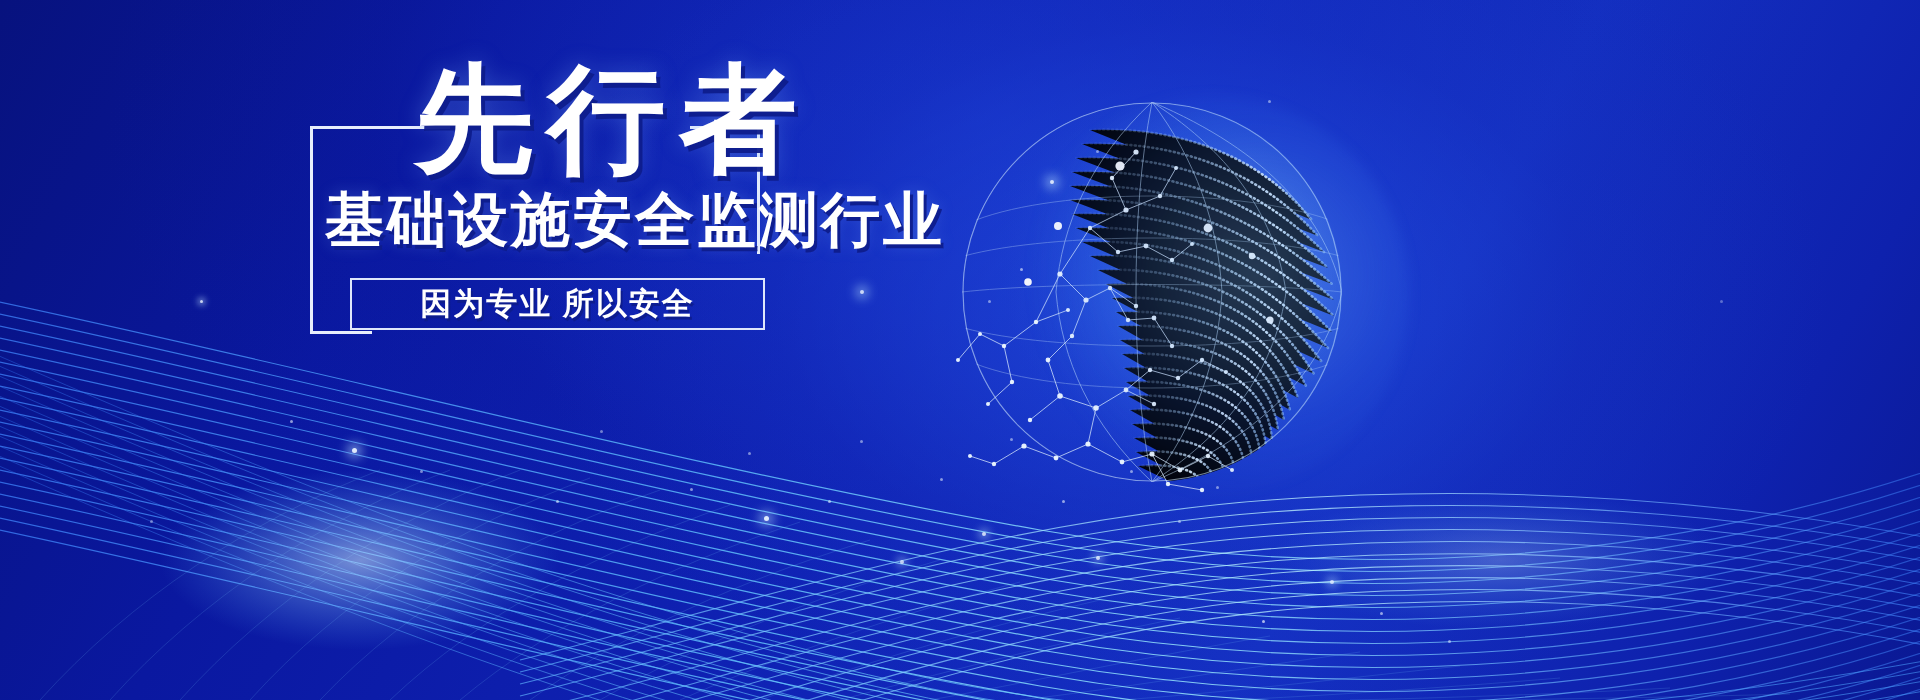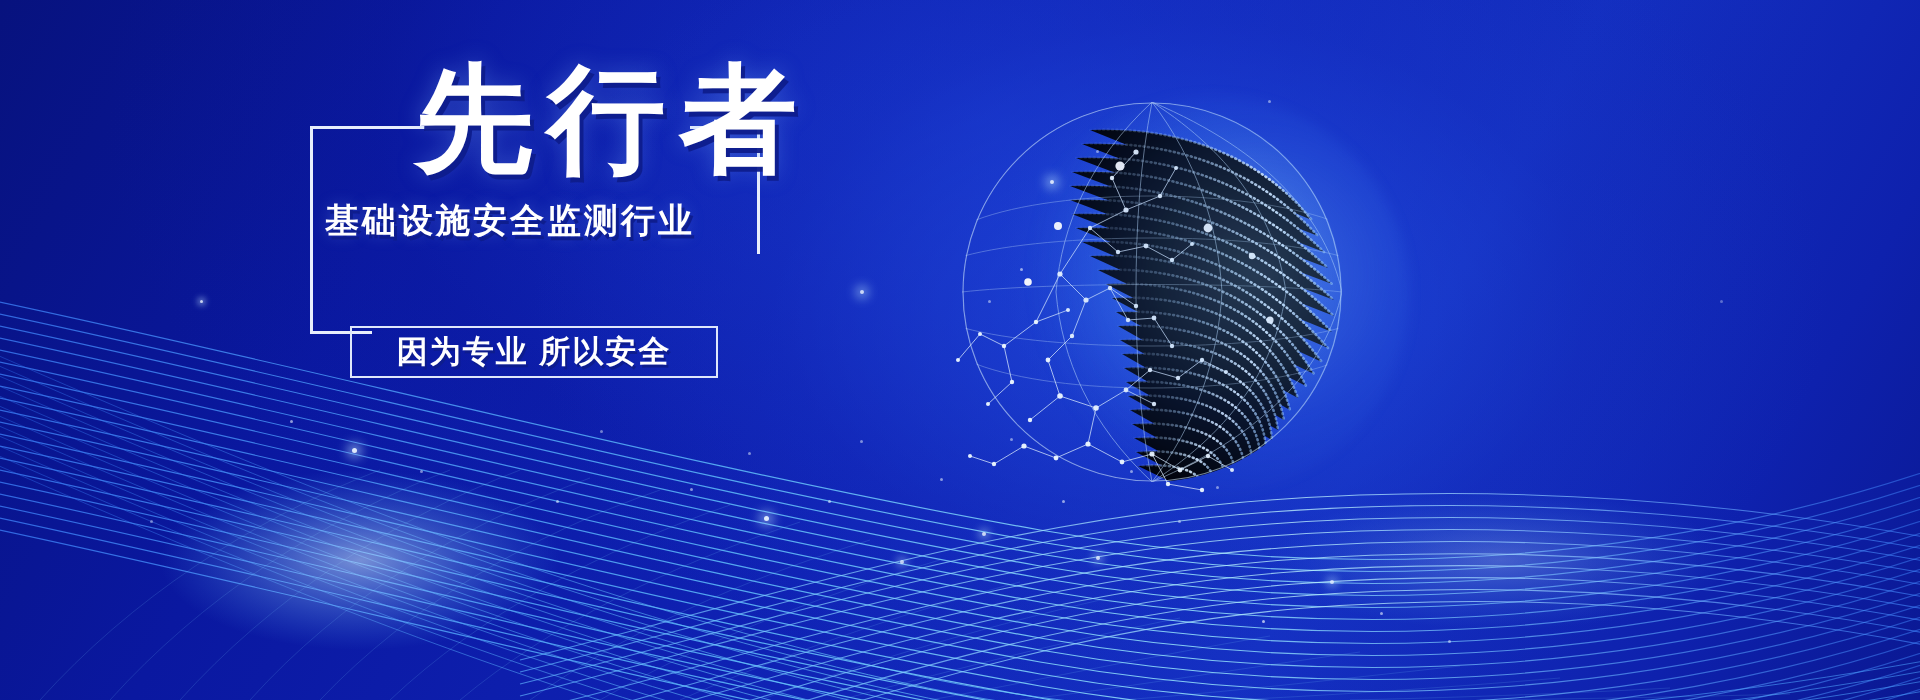--- a/index.html
+++ b/index.html
@@ -38,29 +38,29 @@
   .main-title{
     position:absolute;left:80px;top:0px;width:440px;
     font-size:118px;line-height:118px;font-weight:700;color:#ffffff;
     letter-spacing:14px;white-space:nowrap;
     text-shadow:4px 5px 0 rgba(14,28,140,0.95), 0 0 22px rgba(130,180,255,0.35);
     font-family:"Liberation Sans","DejaVu Sans",sans-serif;
     margin-left:40px;
   }
   .sub-title{
     position:absolute;left:30px;top:134px;width:470px;
-    font-size:34px;line-height:52px;font-weight:700;color:#ffffff;
+    font-size:59px;line-height:52px;font-weight:700;color:#ffffff;
     letter-spacing:3px;white-space:nowrap;
     text-shadow:3px 4px 0 rgba(14,28,140,0.95), 0 0 16px rgba(130,180,255,0.30);
   }
 
   .slogan-box{
-    position:absolute;left:55px;top:218px;width:368px;height:52px;
+    position:absolute;left:55px;top:218px;width:415px;height:52px;
     border:2px solid #dfe7fb;box-sizing:border-box;
-    display:flex;align-items:center;justify-content:center;margin-top:48px;
+    display:flex;align-items:center;justify-content:center;
   }
   .slogan-text{
     font-size:31px;font-weight:700;color:#ffffff;letter-spacing:2px;white-space:nowrap;
     text-shadow:2px 3px 0 rgba(14,28,140,0.95);
   }
 
   .tagline{
     position:absolute;left:183px;top:372px;
     font-size:33px;line-height:44px;font-weight:400;color:#ffffff;
     letter-spacing:1.5px;white-space:nowrap;

